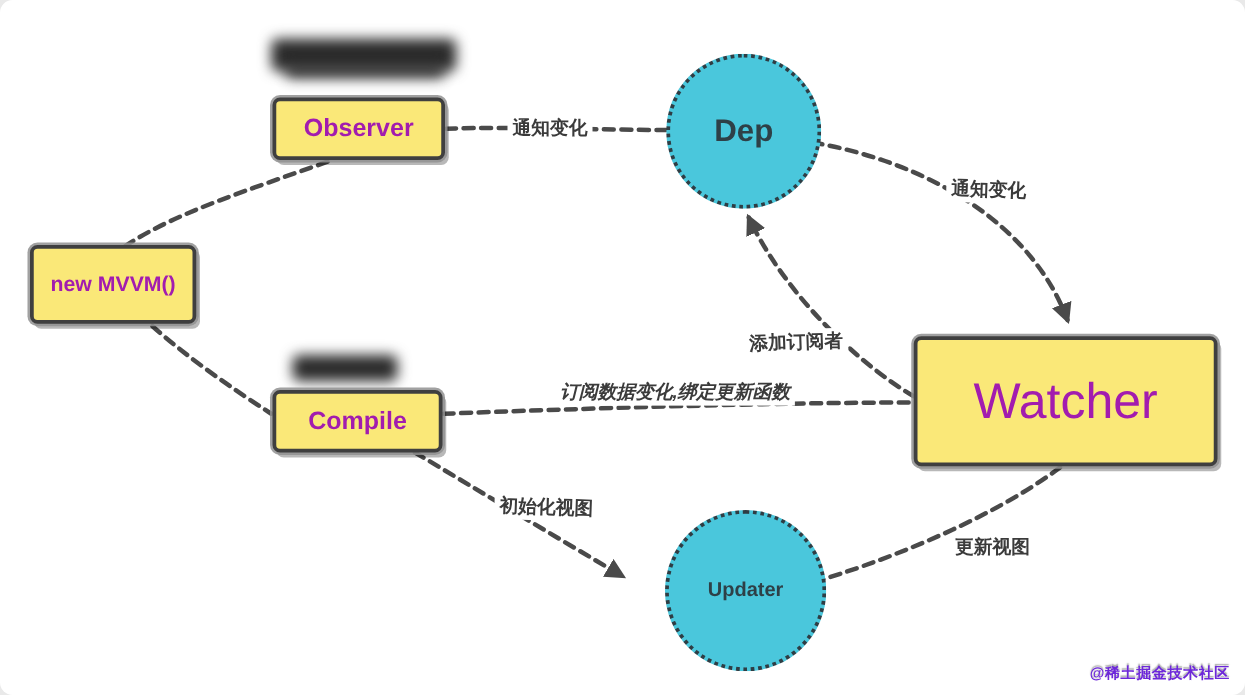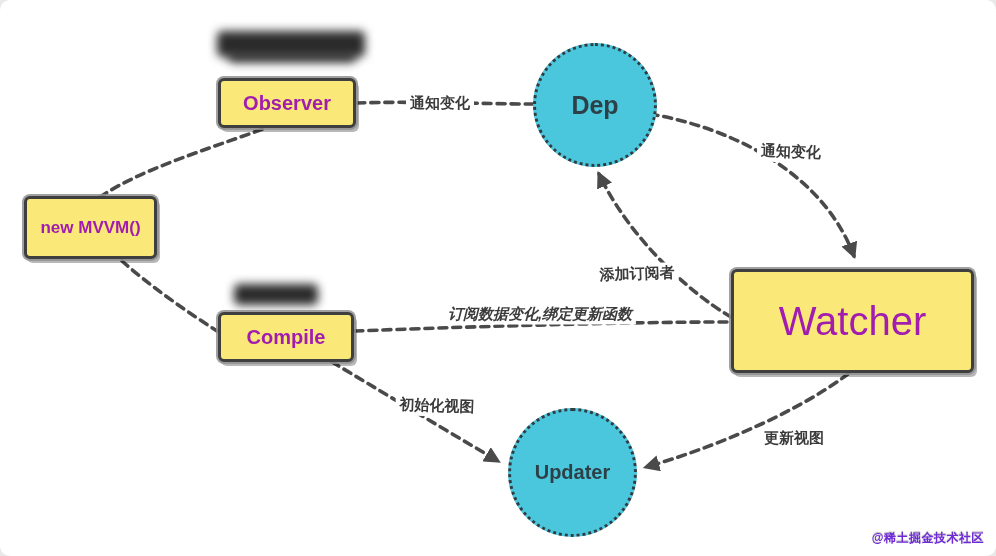--- a/index.html
+++ b/index.html
@@ -20,21 +20,21 @@
   .circle-node{
     position:absolute;display:flex;align-items:center;justify-content:center;
     background:#4AC7DC;border:3px dotted #2e3d44;border-radius:50%;
     color:#2e4047;font-weight:bold;box-sizing:border-box;text-align:right;
   }
   #node-mvvm{left:24px;top:196px;width:133px;height:63px;font-size:17px;font-weight:bold;}
   #node-observer{left:218px;top:78px;width:138px;height:50px;font-size:20px;font-weight:bold;}
   #node-compile{left:218px;top:312px;width:136px;height:50px;font-size:20px;font-weight:bold;}
   #node-watcher{left:731px;top:269px;width:243px;height:104px;font-size:40px;font-weight:normal;}
   #node-dep{left:533px;top:43px;width:124px;height:124px;font-size:25px;}
-  #node-updater{left:508px;top:408px;width:129px;height:129px;font-size:20px;}
+  #node-updater{left:532px;top:408px;width:129px;height:129px;font-size:16px;}
 
   .edge-label{
     position:absolute;transform:translate(-50%,-50%);
     background:#ffffff;padding:1px 4px;white-space:nowrap;
     font-size:15px;font-weight:bold;color:#3b3b3b;
   }
   #lbl-observer-dep{left:440px;top:103px;}
   #lbl-dep-watcher{left:791px;top:152px;transform:translate(-50%,-50%) rotate(2deg);}
   #lbl-watcher-dep{left:637px;top:274px;transform:translate(-50%,-50%) rotate(-2deg);}
   #lbl-compile-watcher{left:540px;top:314px;font-size:15px;font-style:italic;}

